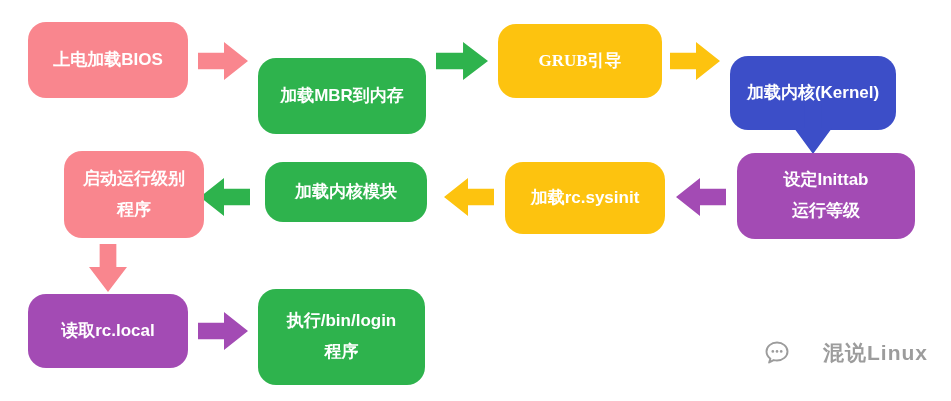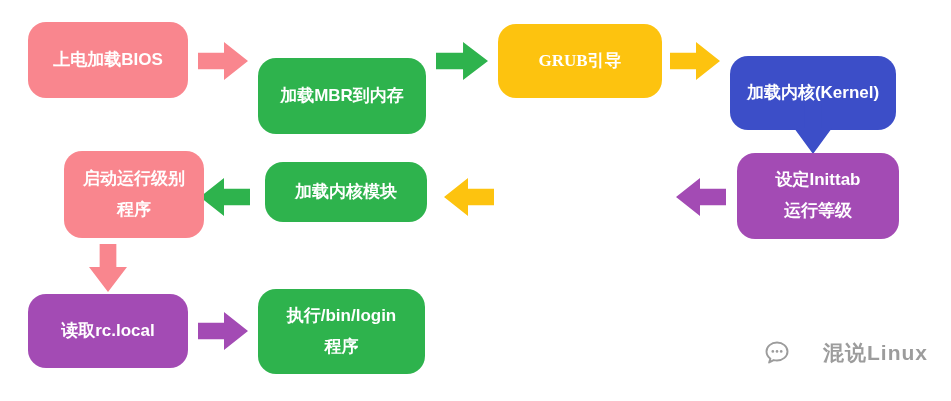--- a/index.html
+++ b/index.html
@@ -34,26 +34,26 @@
   .arrow { position: absolute; }
   .arrow.right { clip-path: polygon(0 28%, 52% 28%, 52% 0, 100% 50%, 52% 100%, 52% 72%, 0 72%); }
   .arrow.left  { clip-path: polygon(100% 28%, 48% 28%, 48% 0, 0 50%, 48% 100%, 48% 72%, 100% 72%); }
   .arrow.down  { clip-path: polygon(28% 0, 72% 0, 72% 48%, 100% 48%, 50% 100%, 0 48%, 28% 48%); }
 
   
   .n0 { left: 28px;  top: 22px;  width: 160px; height: 76px; }
   .n1 { left: 258px; top: 22px;  width: 168px; height: 76px; margin-top: 36px; }
   .n2 { left: 498px; top: 24px;  width: 164px; height: 74px; font-family: Liberation Serif, serif; }
   .n3 { left: 730px; top: 24px;  width: 166px; height: 74px; margin-top: 32px; }
-  .n4 { left: 737px; top: 153px; width: 162px; height: 86px; }
+  .n4 { left: 737px; top: 153px; width: 178px; height: 86px; }
   .n5 { left: 505px; top: 162px; width: 160px; height: 72px; }
   .n6 { left: 265px; top: 162px; width: 162px; height: 60px; }
   .n7 { left: 28px;  top: 151px; width: 140px; height: 87px; margin-left: 36px; }
   .n8 { left: 28px;  top: 294px; width: 160px; height: 74px; }
-  .n9 { left: 258px; top: 289px; width: 167px; height: 85px; }
+  .n9 { left: 258px; top: 289px; width: 167px; height: 96px; }
 
   
   .a0 { left: 198px; top: 42px;  width: 50px; height: 38px; }
   .a1 { left: 436px; top: 42px;  width: 52px; height: 38px; }
   .a2 { left: 670px; top: 42px;  width: 50px; height: 38px; }
   .a3 { left: 794px; top: 104px; width: 38px; height: 50px; }
   .a4 { left: 676px; top: 178px; width: 50px; height: 38px; }
   .a5 { left: 444px; top: 178px; width: 50px; height: 38px; }
   .a6 { left: 200px; top: 178px; width: 50px; height: 38px; }
   .a7 { left: 89px;  top: 244px; width: 38px; height: 48px; }
@@ -99,20 +99,23 @@
     <span class="label">加载内核(Kernel)</span>
   </div>
   <div class="arrow down a3" style="background: rgb(60, 78, 200);"></div>
 
   <div class="node n4" style="background: rgb(163, 75, 180);">
     <span class="label">设定Inittab
 运行等级</span>
   </div>
   <div class="arrow left a4" style="background: rgb(163, 75, 180);"></div>
 
+  <div class="node n5" style="background: rgb(253, 195, 15);">
+    <span class="label">加载rc.sysinit</span>
+  </div>
   <div class="arrow left a5" style="background: rgb(253, 195, 15);"></div>
 
   <div class="node n6" style="background: rgb(46, 179, 77);">
     <span class="label">加载内核模块</span>
   </div>
   <div class="arrow left a6" style="background: rgb(46, 179, 77);"></div>
 
   <div class="node n7" style="background: rgb(249, 134, 142);">
     <span class="label">启动运行级别
 程序</span>

